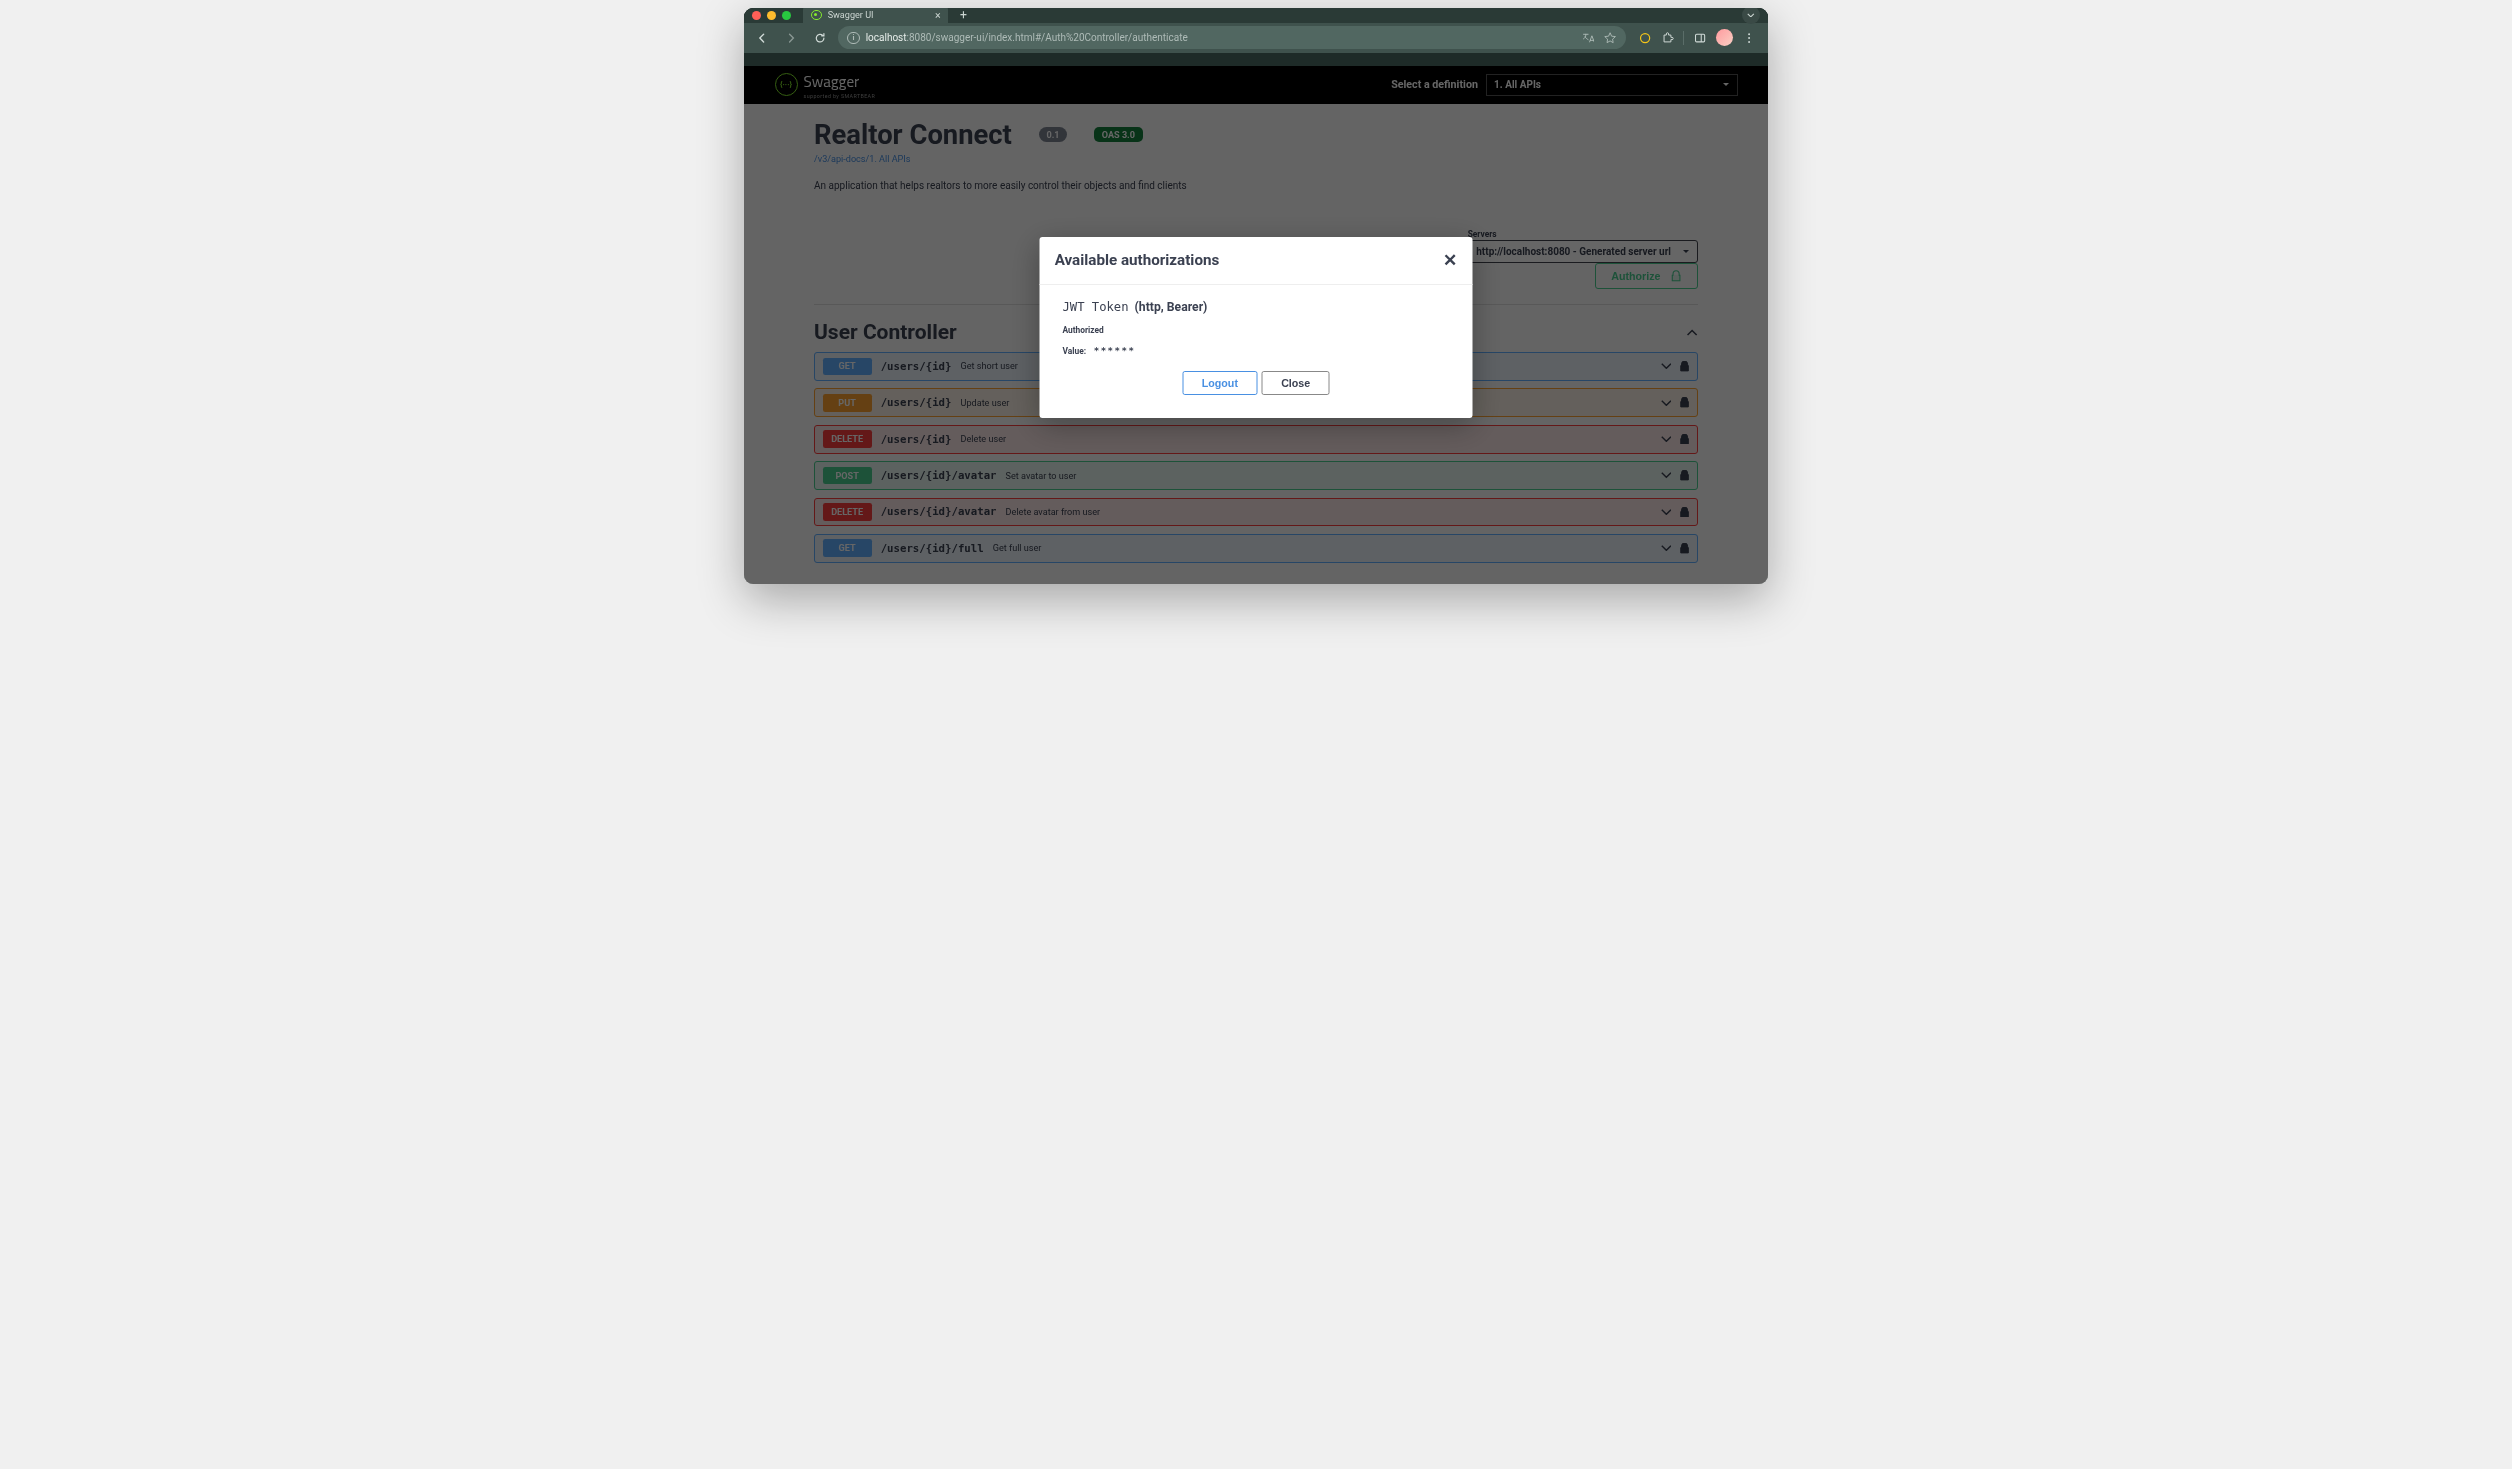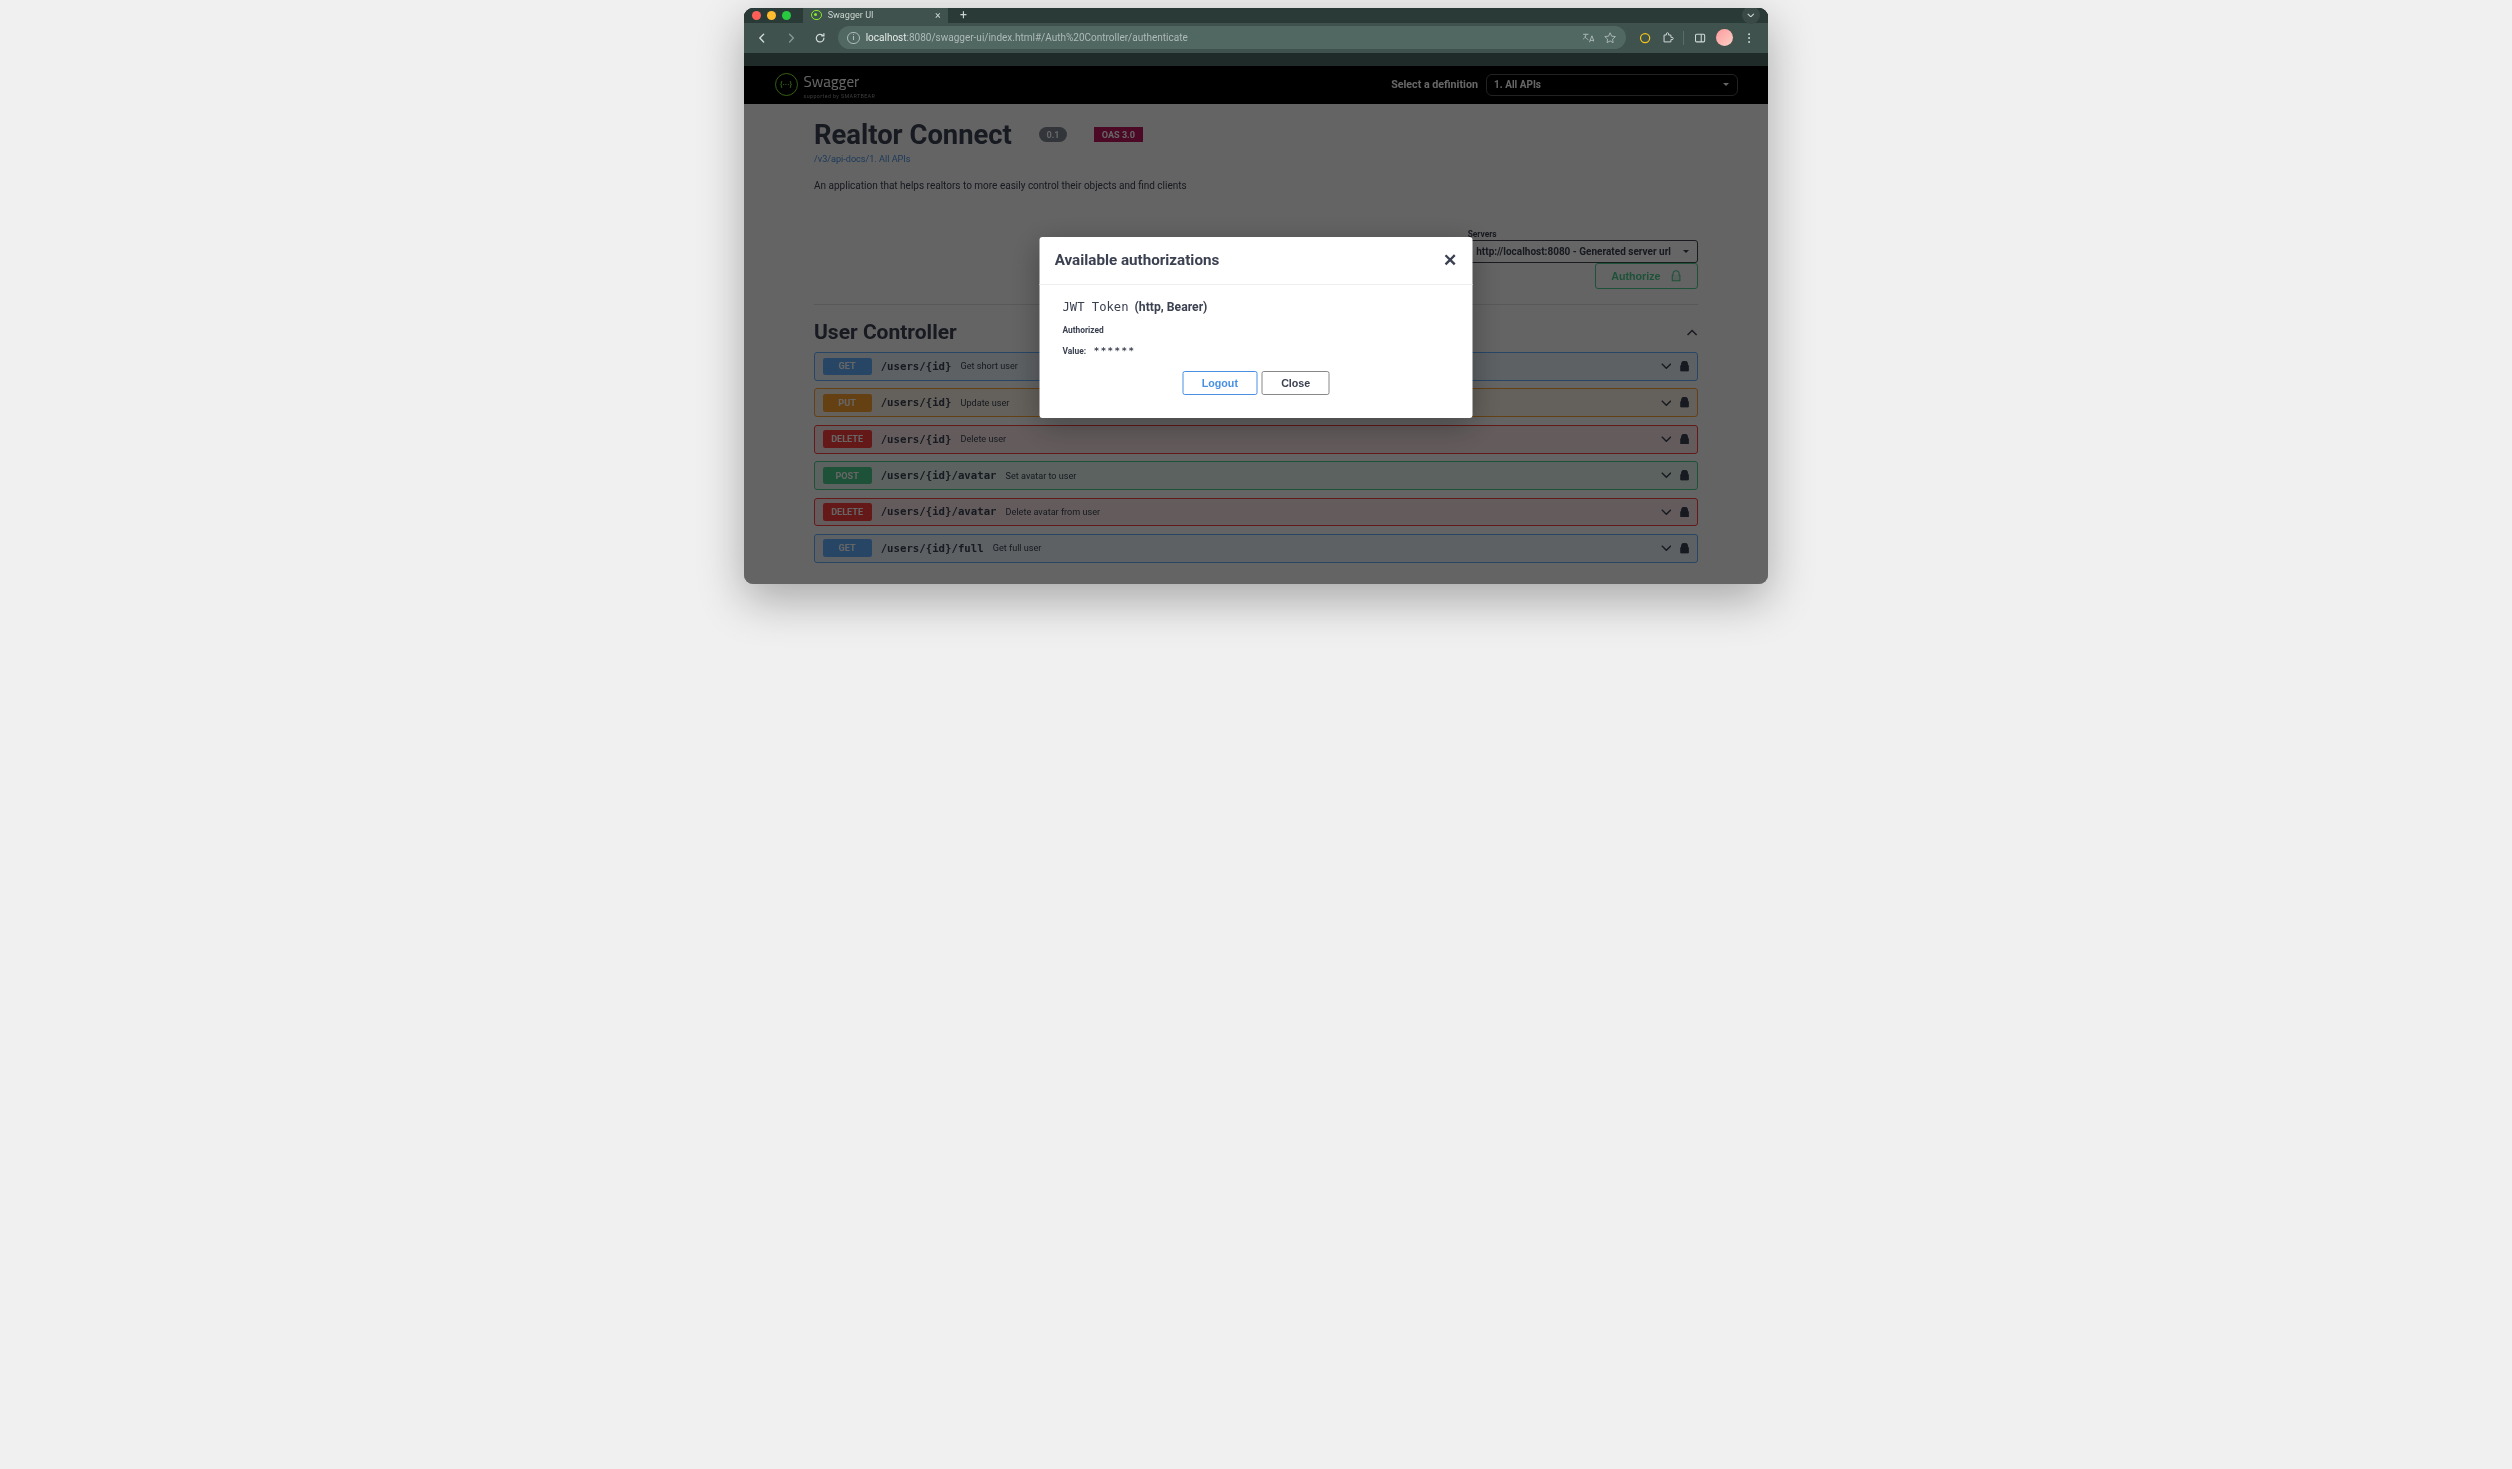--- a/index.html
+++ b/index.html
@@ -36,28 +36,28 @@
 
 
 .page { position:absolute; top:58px; left:0; right:0; bottom:0; background:#fafafa; overflow:auto; }
 .swagger-header { background:#000; color:#fff; height:38px; display:flex; align-items:center; padding:0 30.5px; }
 .swagger-logo { display:flex;align-items:center;gap:6.1px; }
 .swagger-logo-icon { width:23px;height:23px;border:1.5px solid #85ea2d;border-radius:50%;display:flex;align-items:center;justify-content:center;color:#85ea2d;font-weight:bold;font-size:7.6px; }
 .swagger-logo-text { font-family: "Titillium Web", sans-serif;font-size:15.2px;color:#fff; }
 .swagger-logo-sub { font-size:5.3px;color:#999;letter-spacing:0.4px; }
 .swagger-header-right { margin-left:auto;display:flex;align-items:center;gap:7.6px; }
 .select-def { color:#fff;font-size:10.7px;font-weight:bold; }
-.def-select { background:#000;color:#fff;border:1.5px solid #555;border-radius:6px;padding:4.6px 23px 4.6px 7.6px;font-size:10px;min-width:252px;position:relative;display:flex;align-items:center;font-weight:bold; }
+.def-select { background:#000;color:#fff;border:1.5px solid #555;border-radius:0;padding:4.6px 23px 4.6px 7.6px;font-size:10px;min-width:252px;position:relative;display:flex;align-items:center;font-weight:bold; }
 .def-select::after{content:"";border-left:3px solid transparent;border-right:3px solid transparent;border-top:3.8px solid #fff;position:absolute;right:7.6px;}
 
 .content { max-width:945px; margin:0 auto; padding:15.2px 30.5px; }
 .title-row { display:flex;align-items:center;gap:27px; }
 .api-title { font-size:27.4px;font-weight:bold;color:#3b4151; }
 .badge-ver { background:#7d8492;color:#fff;font-size:9.1px;font-weight:bold;padding:2.3px 7.6px;border-radius:9.1px; }
-.badge-oas { background:#be185d;color:#fff;font-size:9.1px;font-weight:bold;padding:2.3px 7.6px;border-radius:0; }
+.badge-oas { background:#15803d;color:#fff;font-size:9.1px;font-weight:bold;padding:2.3px 7.6px;border-radius:5px; }
 .api-link { color:#4990e2;font-size:9.1px;text-decoration:none;display:inline-block;margin-top:3px; }
 .api-desc { color:#3b4151;font-size:10px;margin-top:15.2px; }
 
 .servers-row { display:flex;align-items:flex-end;margin-top:38px;padding-bottom:7.6px;flex-direction:column; }
 .servers-block{}
 .servers-label { font-size:8.4px;font-weight:bold;color:#3b4151; }
 .server-select { border:1.5px solid #41444e;border-radius:3px;padding:4.6px 26px 4.6px 7.6px;font-size:10px;font-weight:bold;color:#3b4151;background:#fff;min-width:229px;position:relative;display:flex;align-items:center;margin-top:1.5px; }
 .server-select::after{content:"";border-left:3px solid transparent;border-right:3px solid transparent;border-top:3.8px solid #3b4151;position:absolute;right:7.6px;}
 .authorize-btn { margin-left:auto;border:1.5px solid #49cc90;color:#49cc90;background:transparent;border-radius:3px;padding:6.1px 15.2px;font-size:10.7px;font-weight:bold;display:flex;align-items:center;gap:9.1px;cursor:pointer; }
 

